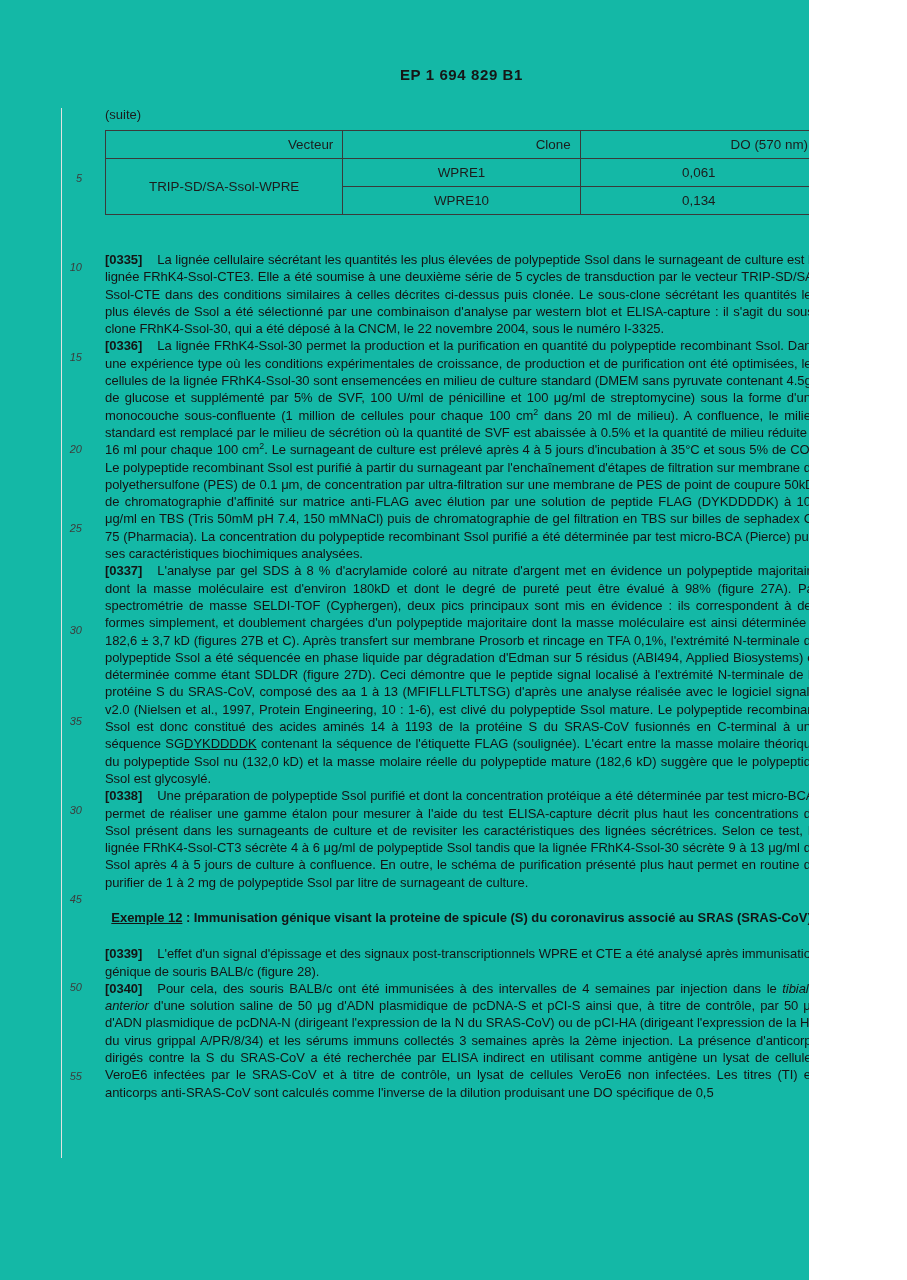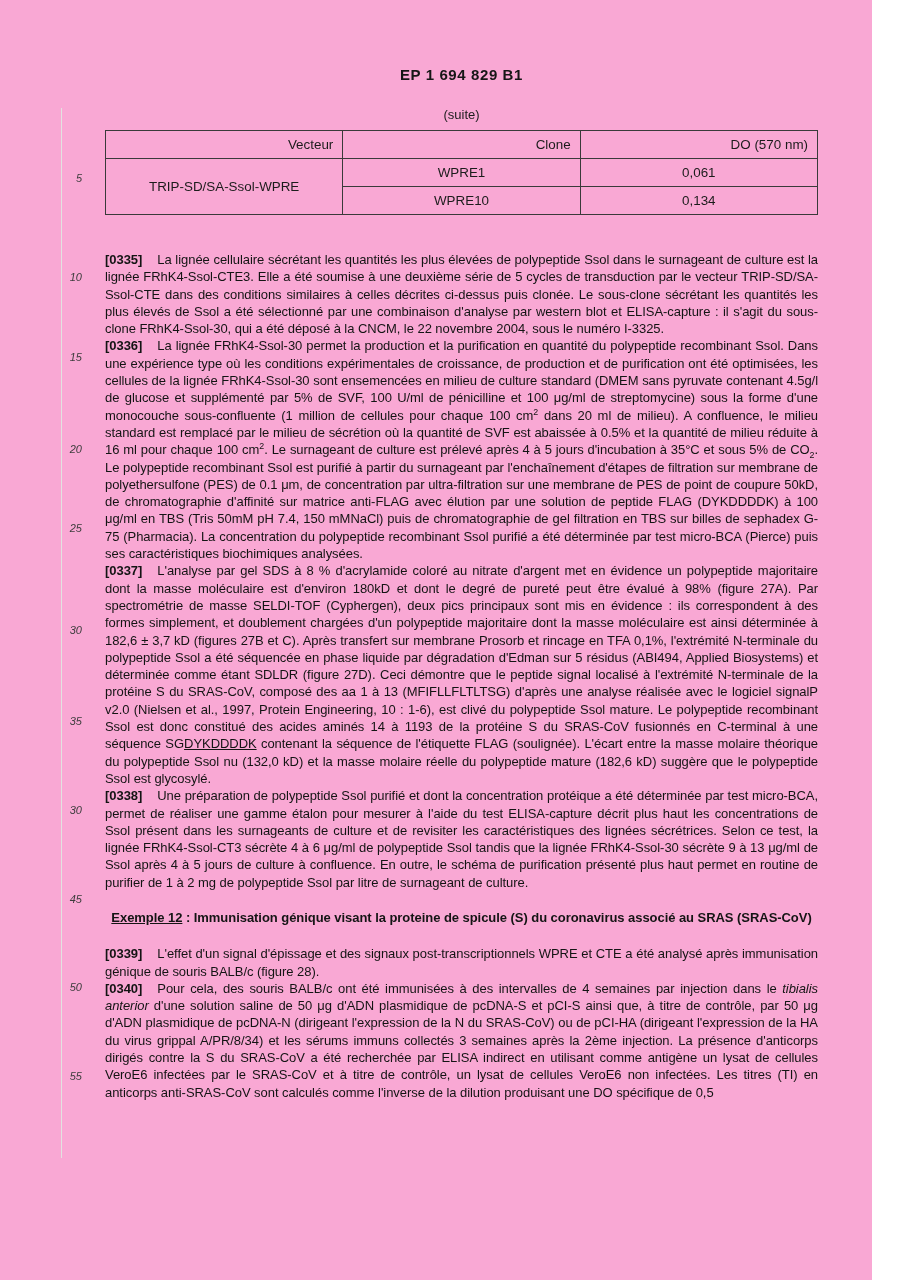--- a/index.html
+++ b/index.html
@@ -1,40 +1,40 @@
 <!DOCTYPE html>
 <html><head>
 <meta charset="utf-8">
 <style>
   html,body { margin:0; padding:0; background:#ffffff; }
   .page {
     position:relative;
-    width:872px; height:1280px;
-    background:#f9a8d4;
+    width:809px; height:1280px;
+    background:#14b8a6;
     font-family:"Liberation Sans", sans-serif;
     color:#161616;
     overflow:hidden;
   }
   .doc-header {
     position:absolute; top:66px; left:105px; width:713px;
     text-align:center; font-weight:bold; font-size:15px; letter-spacing:0.6px;
   }
   .margin-rule {
     position:absolute; left:61px; top:108px; width:1px; height:1050px;
     background:#e2e2e0;
   }
   .margin-num {
     position:absolute; left:52px; width:30px; text-align:right;
     font-style:italic; font-size:11px; color:#3c3c3c;
   }
   .content {
     position:absolute; left:105px; top:107px; width:713px;
   }
   .table-caption {
-    text-align:center; font-size:13px; margin-bottom:8px; color:#1c1c1c;
+    text-align:left; font-size:13px; margin-bottom:8px; color:#1c1c1c;
   }
   table.data-table {
     border-collapse:collapse; width:100%; table-layout:fixed;
   }
   .data-table th, .data-table td {
     border:1px solid #3a3a3a;
     font-size:13.4px; font-weight:normal;
     padding:3px 9px; color:#1c1c1c;
     height:21px; vertical-align:middle;
     overflow:hidden; white-space:nowrap;text-align:center;
@@ -65,21 +65,21 @@
 <body>
 
 <div class="page">
 
   <div class="doc-header">EP 1 694 829 B1</div>
 
   <div class="margin-rule"></div>
 
   <div>
     <span class="margin-num" style="top:172px">5</span>
-    <span class="margin-num" style="top:271px">10</span>
+    <span class="margin-num" style="top:261px">10</span>
     <span class="margin-num" style="top:351px">15</span>
     <span class="margin-num" style="top:443px">20</span>
     <span class="margin-num" style="top:522px">25</span>
     <span class="margin-num" style="top:624px">30</span>
     <span class="margin-num" style="top:715px">35</span>
     <span class="margin-num" style="top:804px">30</span>
     <span class="margin-num" style="top:893px">45</span>
     <span class="margin-num" style="top:981px">50</span>
     <span class="margin-num" style="top:1070px">55</span>
   </div>

